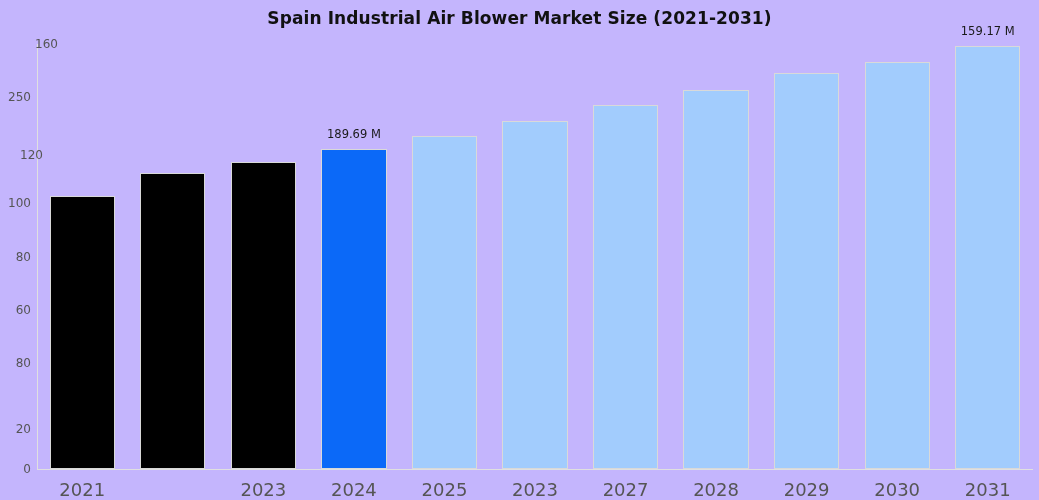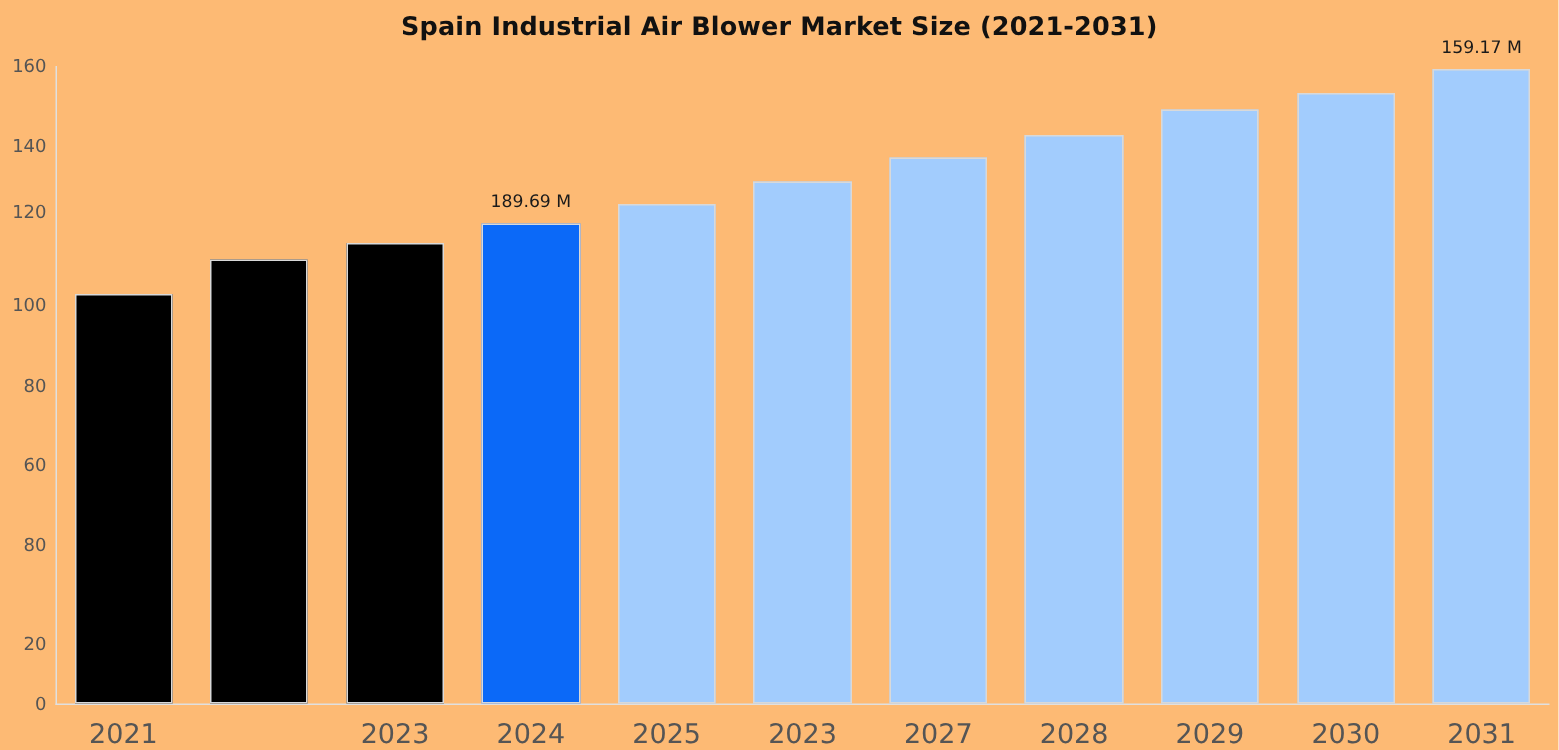--- a/index.html
+++ b/index.html
@@ -9,21 +9,21 @@
     background: #ffffff;
   }
   body {
     font-family: "DejaVu Sans", "Liberation Sans", sans-serif;
     -webkit-font-smoothing: antialiased;
   }
   #chart-root {
     position: relative;
     width: 1039px;
     height: 500px;
-    background: #fdba74;
+    background: #c4b5fd;
     overflow: hidden;
   }
 
   
   #chart-title {
     position: absolute;
     left: 0;
     top: 8px;
     width: 1039px;
     text-align: center;
@@ -103,23 +103,23 @@
   <div id="y-axis-spine"></div>
   <div id="x-axis-spine"></div>
 
   <div id="y-ticks">
       <div class="y-tick-wrap" style="top: 469px;">0</div>
       <div class="y-tick-wrap" style="top: 429px;">20</div>
       <div class="y-tick-wrap" style="top: 362.75px;">80</div>
       <div class="y-tick-wrap" style="top: 309.625px;">60</div>
       <div class="y-tick-wrap" style="top: 256.5px;">80</div>
       <div class="y-tick-wrap" style="top: 203.375px;">100</div>
-      <div class="y-tick-wrap" style="top: 141px;">120</div>
-      <div class="y-tick-wrap" style="top: 97.125px;">140</div>
-      <div class="y-tick-wrap" style="top: 44px;">160</div>
+      <div class="y-tick-wrap" style="top: 155px; margin-left: 12px;">120</div>
+      <div class="y-tick-wrap" style="top: 97.125px;">250</div>
+      <div class="y-tick-wrap" style="top: 44px; padding-left: 27px;">160</div>
     </div>
   <div id="bars-layer">
       <div class="bar past" style="left: 49.6764px; width: 65.1927px; top: 195.938px; height: 273.062px; bottom: auto;"></div>
       <div class="bar past" style="left: 140.222px; width: 65.1927px; top: 173.094px; height: 295.906px; bottom: auto;"></div>
       <div class="bar past" style="left: 230.767px; width: 65.1927px; top: 162.203px; height: 306.797px; bottom: auto;"></div>
       <div class="bar current" style="left: 321.313px; width: 65.1927px; top: 148.816px; height: 320.184px; bottom: auto;"></div>
       <div class="bar forecast" style="left: 411.858px; width: 65.1927px; top: 135.906px; height: 333.094px; bottom: auto;"></div>
       <div class="bar forecast" style="left: 502.404px; width: 65.1927px; top: 121.031px; height: 347.969px; bottom: auto;"></div>
       <div class="bar forecast" style="left: 592.949px; width: 65.1927px; top: 105.094px; height: 363.906px; bottom: auto;"></div>
       <div class="bar forecast" style="left: 683.495px; width: 65.1927px; top: 89.9531px; height: 379.047px; bottom: auto;"></div>

